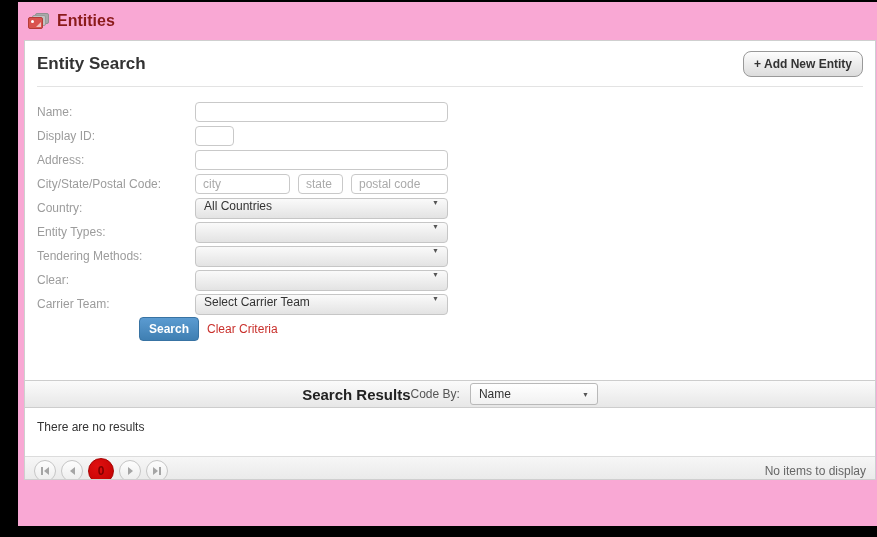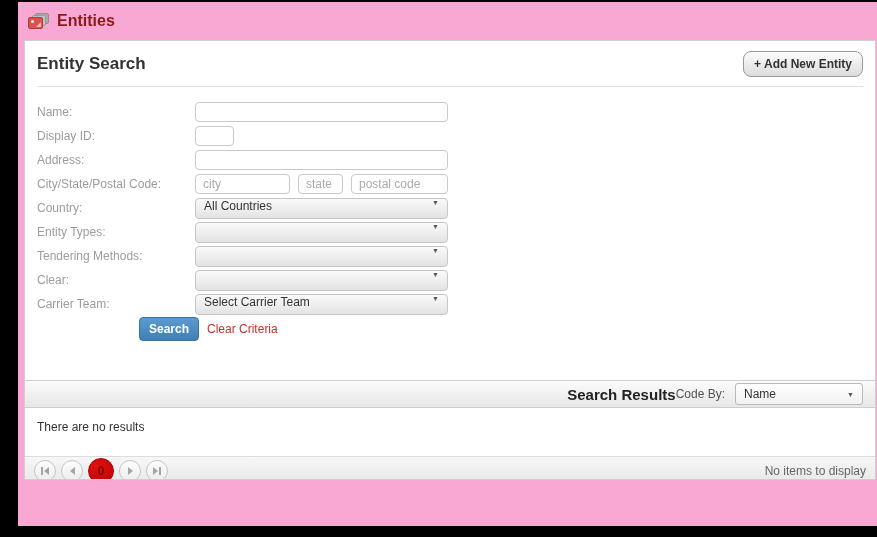--- a/index.html
+++ b/index.html
@@ -111,21 +111,21 @@
     font-family: inherit; font-size: 12px; font-weight: bold; color: #fff;
     background: linear-gradient(#5b9bd1, #3f7fb2);
     border: 1px solid #3873a3; border-radius: 4px;
     padding: 4px 9px; cursor: pointer;
   }
   .clear-link { margin-left: 8px; font-size: 12px; color: #c9302c; cursor: pointer; text-decoration: none; }
 
   
   .results-bar {
     margin-top: 38px; height: 28px;
-    display: flex; justify-content: flex-end; align-items: center;
+    display: flex; justify-content: center; align-items: center;
     padding: 0 12px;
     background: linear-gradient(#fbfbfb, #e7e7e7);
     border-top: 1px solid #cdcdcd; border-bottom: 1px solid #cdcdcd;
   }
   .results-title { font-size: 15px; font-weight: bold; color: #222; }
   .sort-group { display: flex; align-items: center; gap: 10px; }
   .sort-label { font-size: 12px; color: #555; }
   .sort-dropdown {
     width: 128px; height: 22px;
     display: flex; align-items: center; justify-content: space-between;

